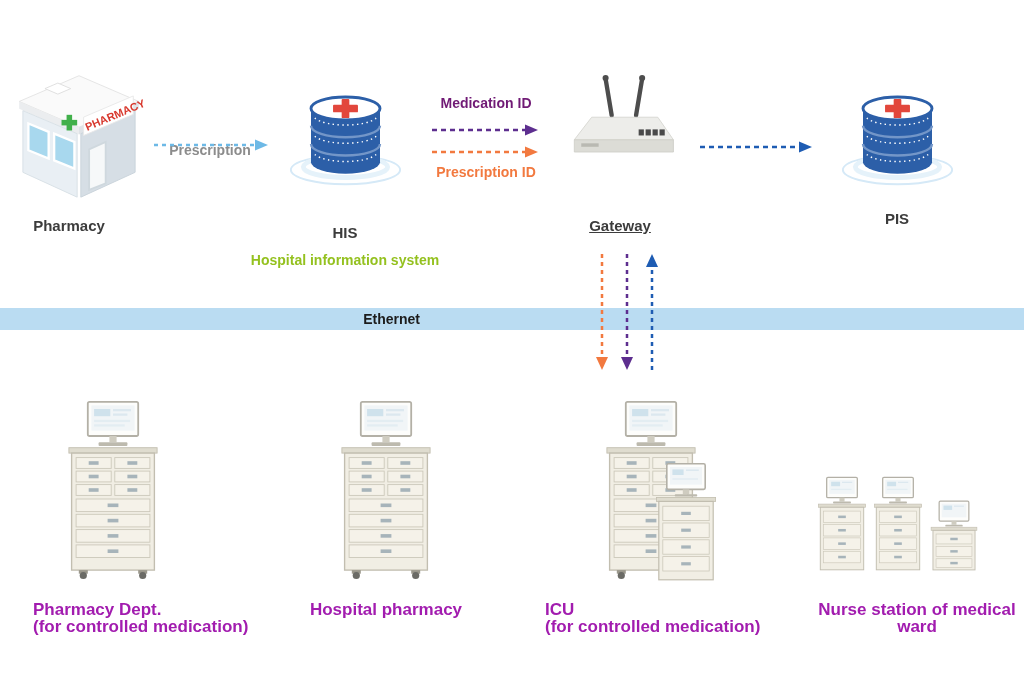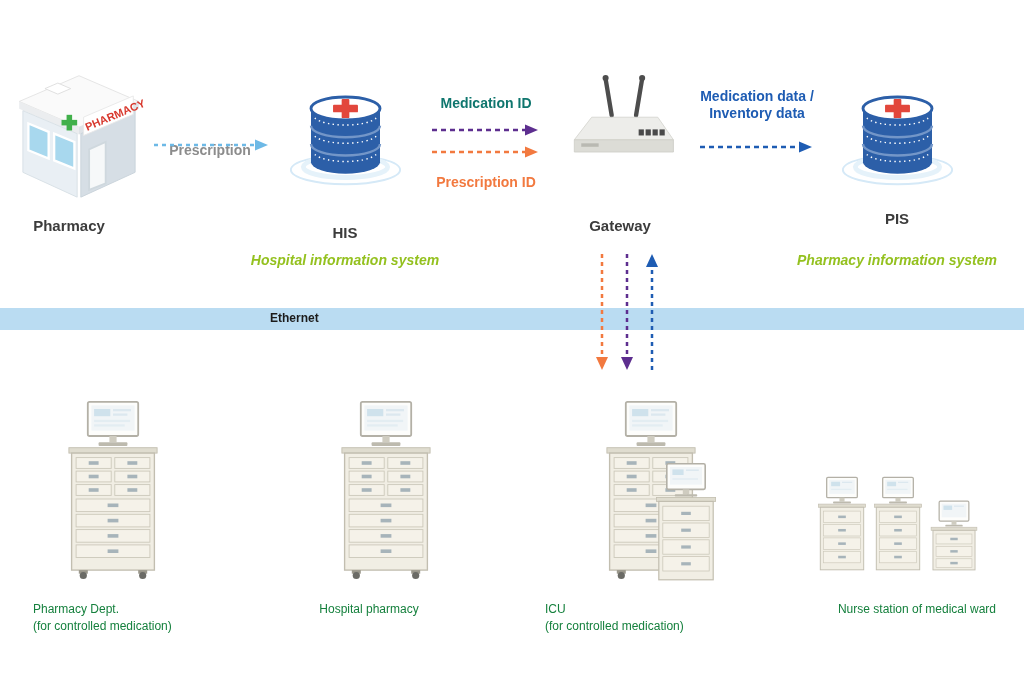--- a/index.html
+++ b/index.html
@@ -1,28 +1,28 @@
 <!DOCTYPE html>
 <html><head>
 <meta charset="utf-8">
 <style>
   html,body{margin:0;padding:0;background:#fff;}
   .stage{position:relative;width:1024px;height:682px;background:#ffffff;
          font-family:"Liberation Sans",sans-serif;overflow:hidden;}
   .abs{position:absolute;}
   .node-label{font-size:15px;font-weight:700;color:#3c3c3c;text-align:center;}
-  .green-sub{font-size:14px;font-weight:700;color:#94c11f;text-align:center;font-style:italic;}
+  .green-sub{font-size:14px;font-weight:700;color:#94c11f;text-align:center;}
   .arrow-label{font-size:14px;font-weight:700;text-align:center;line-height:17px;}
   .c-gray{color:#8c8c8c;}
-  .c-purple{color:#0f766e;}
+  .c-purple{color:#701a75;}
   .c-orange{color:#f2793f;}
   .c-blue{color:#1e5cb3;}
   .eth-band{background:#badcf2;z-index:1;}
-  .eth-label{font-size:12px;font-weight:700;color:#1c1c1c;text-align:left;z-index:2;}
-  .station-label{font-size:12px;font-weight:400;color:#15803d;line-height:17px;}
+  .eth-label{font-size:14px;font-weight:700;color:#1c1c1c;text-align:right;z-index:2;}
+  .station-label{font-size:17px;font-weight:700;color:#a21caf;line-height:17px;}
   .z3{z-index:3;}
   #svg-defs{position:absolute;width:0;height:0;overflow:hidden;}
 </style>
 </head>
 <body>
 
 <svg id="svg-defs" aria-hidden="true">
   <defs>
     <symbol id="sym-db" viewBox="0 0 120 128">
       <ellipse cx="60" cy="104" rx="57" ry="15" fill="none" stroke="#d5e9f7" stroke-width="2"></ellipse>
@@ -181,33 +181,28 @@
   <svg class="abs" style="left:562px;top:72px;" width="122" height="100">
       <use href="#sym-gateway"></use>
     </svg>
 
   <svg class="abs" style="left:840px;top:70px;" width="115" height="123">
       <use href="#sym-db"></use>
     </svg>
 
   <div class="abs node-label" style="left:19px;top:217px;width:100px;">Pharmacy</div>
   <div class="abs node-label" style="left:295px;top:224px;width:100px;">HIS</div>
-  <div class="abs node-label" style="left:570px;top:217px;width:100px;">Gateway</div>
+  <div class="abs node-label" style="left:570px;top:217px;width:100px;text-decoration:underline;">Gateway</div>
   <div class="abs node-label" style="left:847px;top:210px;width:100px;">PIS</div>
 
   <div class="abs green-sub" style="left:235px;top:252px;width:220px;">Hospital information system</div>
-  <div class="abs green-sub" style="left:787px;top:252px;width:220px;">Pharmacy information system</div>
 
   <div class="abs arrow-label c-gray" style="left:150px;top:95px;width:120px;margin-top:47px;">Prescription</div>
   <div class="abs arrow-label c-purple" style="left:423px;top:95px;width:126px;">Medication ID</div>
-  <div class="abs arrow-label c-orange" style="left:423px;top:174px;width:126px;">Prescription ID</div>
-  <div class="abs arrow-label c-blue" style="left:688px;top:88px;width:138px;">
-    <span>Medication data /</span><br>
-    <span>Inventory data</span>
-  </div>
+  <div class="abs arrow-label c-orange" style="left:423px;top:164px;width:126px;">Prescription ID</div>
 
   <svg class="abs" style="left:152px;top:137px;" width="118" height="16">
     <line x1="2" y1="8" x2="103" y2="8" stroke-width="2.5" stroke-dasharray="4 4" stroke="#6db9e6"></line>
     <polygon points="103,2.5 116,8 103,13.5" fill="#6db9e6"></polygon>
   </svg>
 
   <svg class="abs" style="left:430px;top:122px;" width="110" height="16">
     <line x1="2" y1="8" x2="95" y2="8" stroke-width="2.5" stroke-dasharray="5 4" stroke="#5d2e8f"></line>
     <polygon points="95,2.5 108,8 95,13.5" fill="#5d2e8f"></polygon>
   </svg>
@@ -261,21 +256,21 @@
     <svg class="abs" style="left:113px;top:24px;" width="62" height="73">
         <use href="#sym-cab-short"></use>
       </svg>
   </div>
 
   <div class="abs station-label" style="left:33px;top:601px;width:230px;text-align:left;">
     <span>Pharmacy Dept.</span><br>
     <span>(for controlled medication)</span>
   </div>
 
-  <div class="abs station-label" style="left:289px;top:601px;width:160px;text-align:center;">
+  <div class="abs station-label" style="left:306px;top:601px;width:160px;text-align:center;">
     <span>Hospital pharmacy</span>
   </div>
 
   <div class="abs station-label" style="left:545px;top:601px;width:230px;text-align:left;">
     <span>ICU</span><br>
     <span>(for controlled medication)</span>
   </div>
 
   <div class="abs station-label" style="left:788px;top:601px;width:220px;text-align:center;margin-left:19px;">
     <span>Nurse station of medical ward</span>

